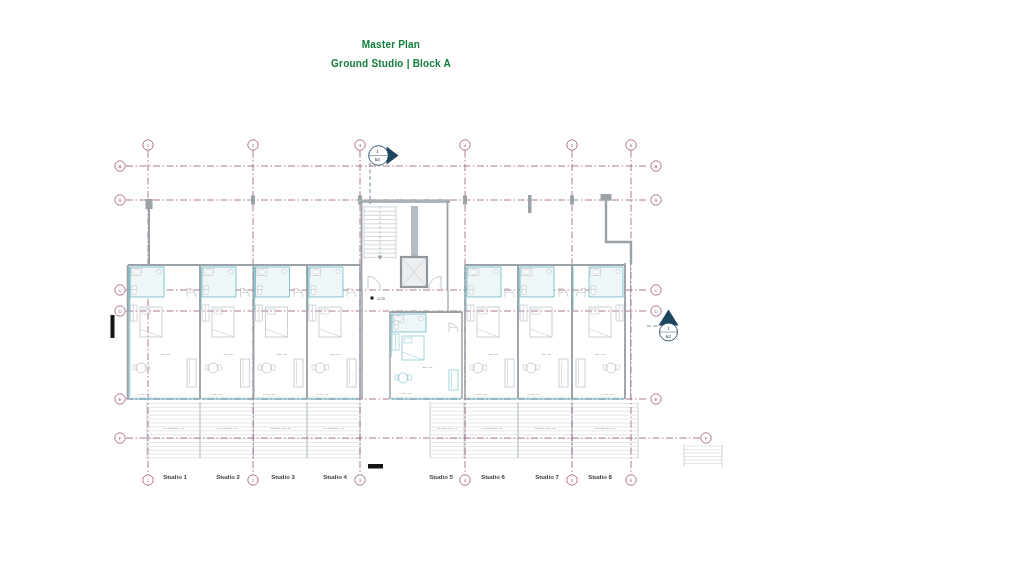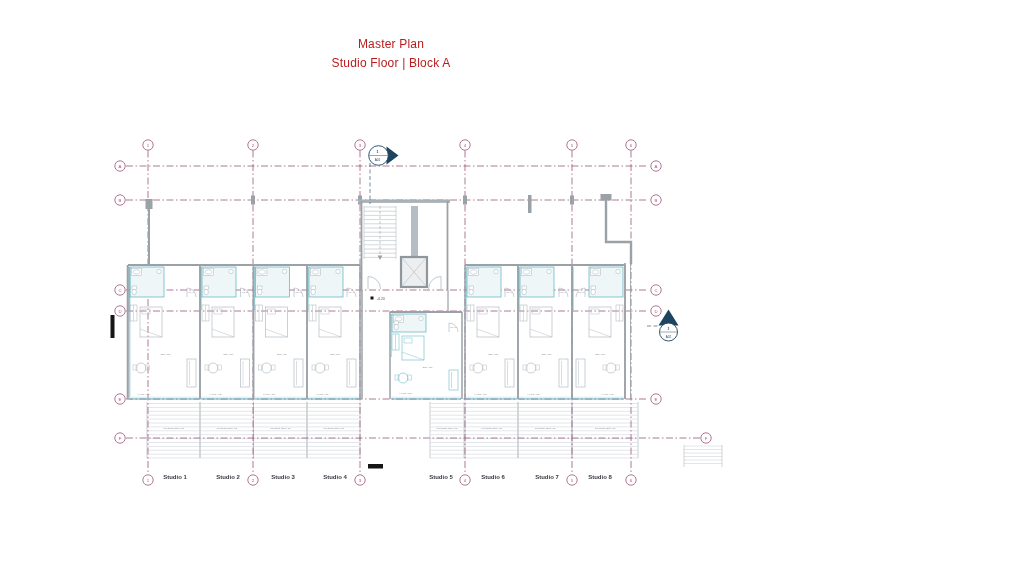--- a/index.html
+++ b/index.html
@@ -1,29 +1,29 @@
 <!DOCTYPE html>
 <html><head>
 <meta charset="utf-8">
 <style>
   html,body{margin:0;padding:0;background:#ffffff;}
   .page{position:relative;width:1024px;height:576px;background:#ffffff;overflow:hidden;
         font-family:"Liberation Sans",sans-serif;}
   .title{position:absolute;left:241px;top:35px;width:300px;text-align:center;
-         font-weight:400;font-size:12px;line-height:19px;color:#b91c1c;letter-spacing:.2px;}
+         font-weight:700;font-size:10px;line-height:19px;color:#15803d;letter-spacing:.2px;}
   svg{position:absolute;left:0;top:0;}
   text{font-family:"Liberation Sans",sans-serif;}
 </style>
 </head>
 <body>
 
 <div class="page">
   <div class="title">
     <div>Master Plan</div>
-    <div>Studio Floor | Block A</div>
+    <div>Ground Studio | Block A</div>
   </div>
   <svg id="plan" width="1024" height="576" viewBox="0 0 1024 576">
       <g>
         <line x1="147.6" y1="403.5" x2="199.4" y2="403.5" stroke="#ccd1d6" stroke-width="0.55"></line>
         <line x1="147.6" y1="407.4" x2="199.4" y2="407.4" stroke="#ccd1d6" stroke-width="0.55"></line>
         <line x1="147.6" y1="411.29999999999995" x2="199.4" y2="411.29999999999995" stroke="#ccd1d6" stroke-width="0.55"></line>
         <line x1="147.6" y1="415.19999999999993" x2="199.4" y2="415.19999999999993" stroke="#ccd1d6" stroke-width="0.55"></line>
         <line x1="147.6" y1="419.0999999999999" x2="199.4" y2="419.0999999999999" stroke="#ccd1d6" stroke-width="0.55"></line>
         <line x1="147.6" y1="422.9999999999999" x2="199.4" y2="422.9999999999999" stroke="#ccd1d6" stroke-width="0.55"></line>
         <line x1="147.6" y1="426.89999999999986" x2="199.4" y2="426.89999999999986" stroke="#ccd1d6" stroke-width="0.55"></line>

